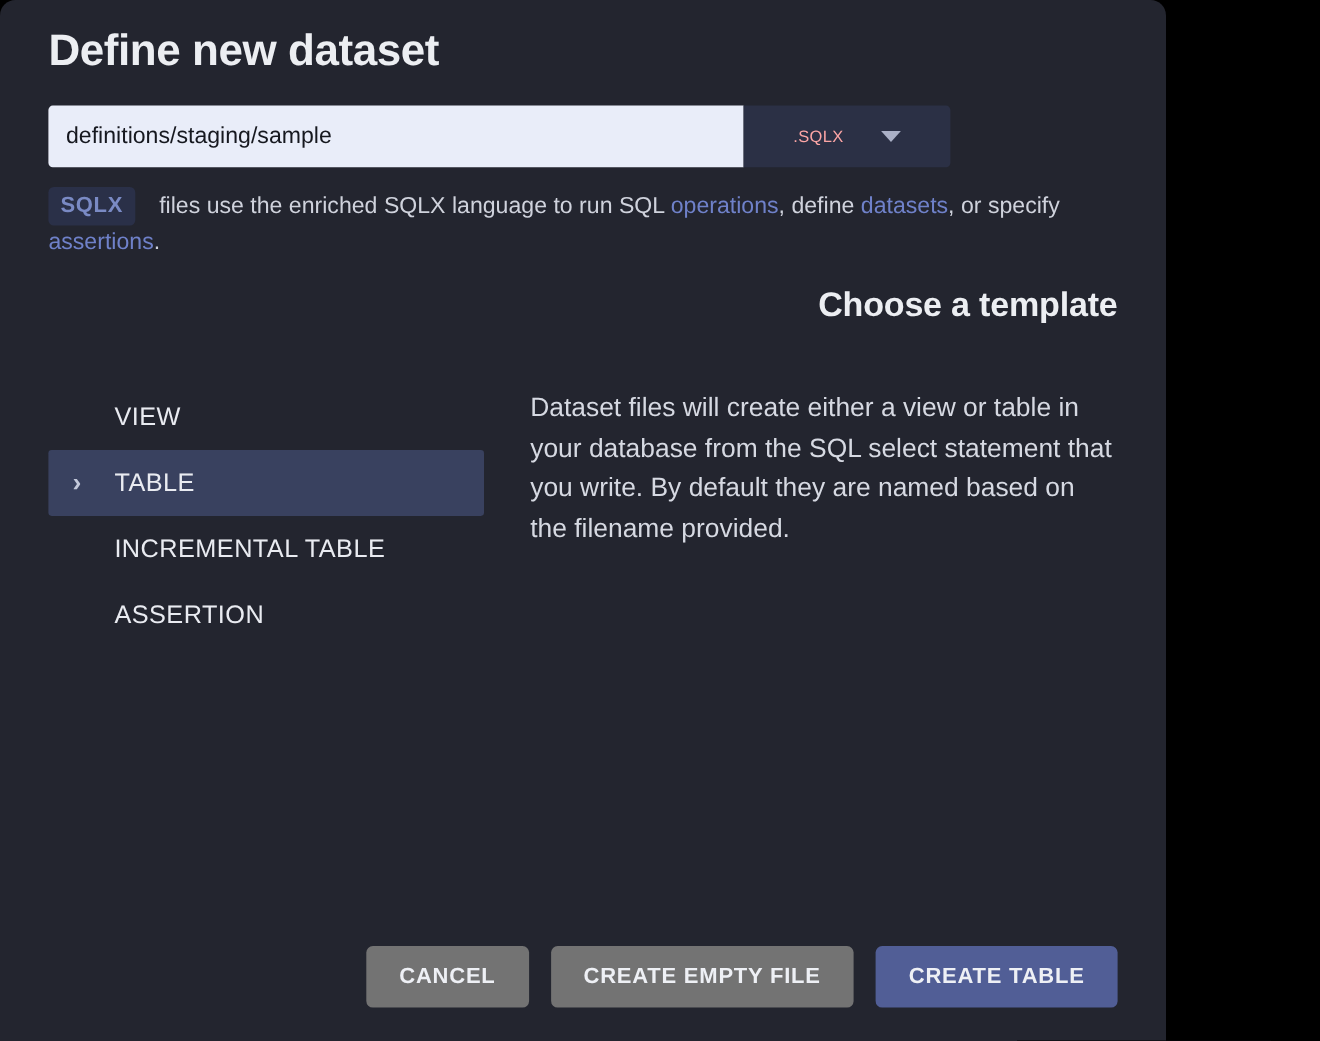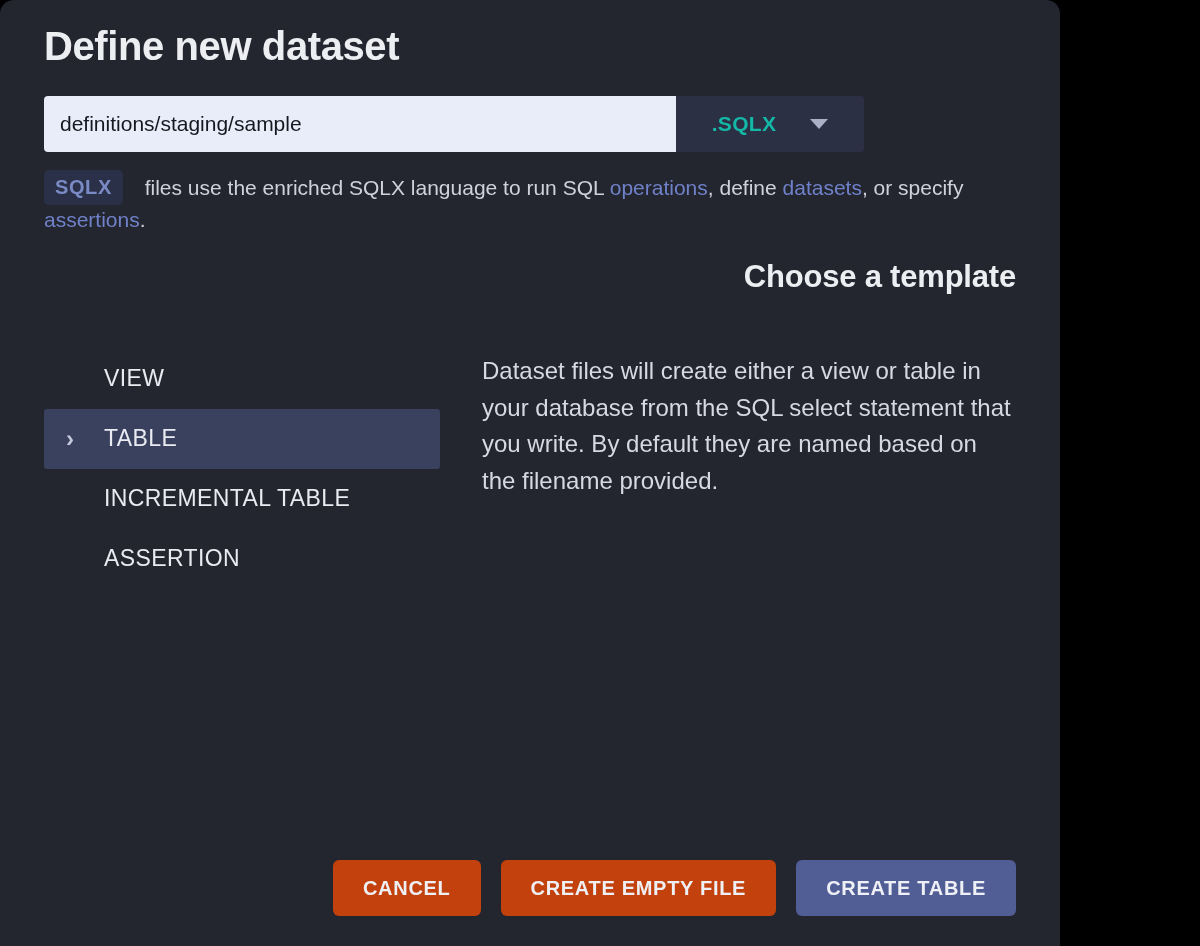--- a/index.html
+++ b/index.html
@@ -63,23 +63,23 @@
     background: #2b3045;
     border-radius: 0 4px 4px 0;
     display: flex;
     align-items: center;
     justify-content: center;
     gap: 34px;
     cursor: pointer;
     user-select: none;
   }
   .ext-select-label {
-    font-size: 21px;
-    color: #14b8a6;
-    font-weight: 700;
+    font-size: 15px;
+    color: #fca5a5;
+    font-weight: 400;
     letter-spacing: 0.3px;
   }
   .caret {
     width: 0;
     height: 0;
     border-left: 9px solid transparent;
     border-right: 9px solid transparent;
     border-top: 10px solid #aab0c6;
   }
 
@@ -182,21 +182,21 @@
     border: none;
     border-radius: 6px;
     font-family: "Liberation Sans", sans-serif;
     font-size: 20px;
     font-weight: bold;
     letter-spacing: 0.7px;
     color: #eef0f5;
     cursor: pointer;
     padding: 0 30px;
   }
-  .btn.secondary { background: #c2410c; }
+  .btn.secondary { background: #737373; }
   .btn.primary   { background: #515e96; }
 </style>
 </head>
 <body>
 
 <div class="dialog">
 
   <h1 class="dialog-title">Define new dataset</h1>
 
   <div class="filename-row">

